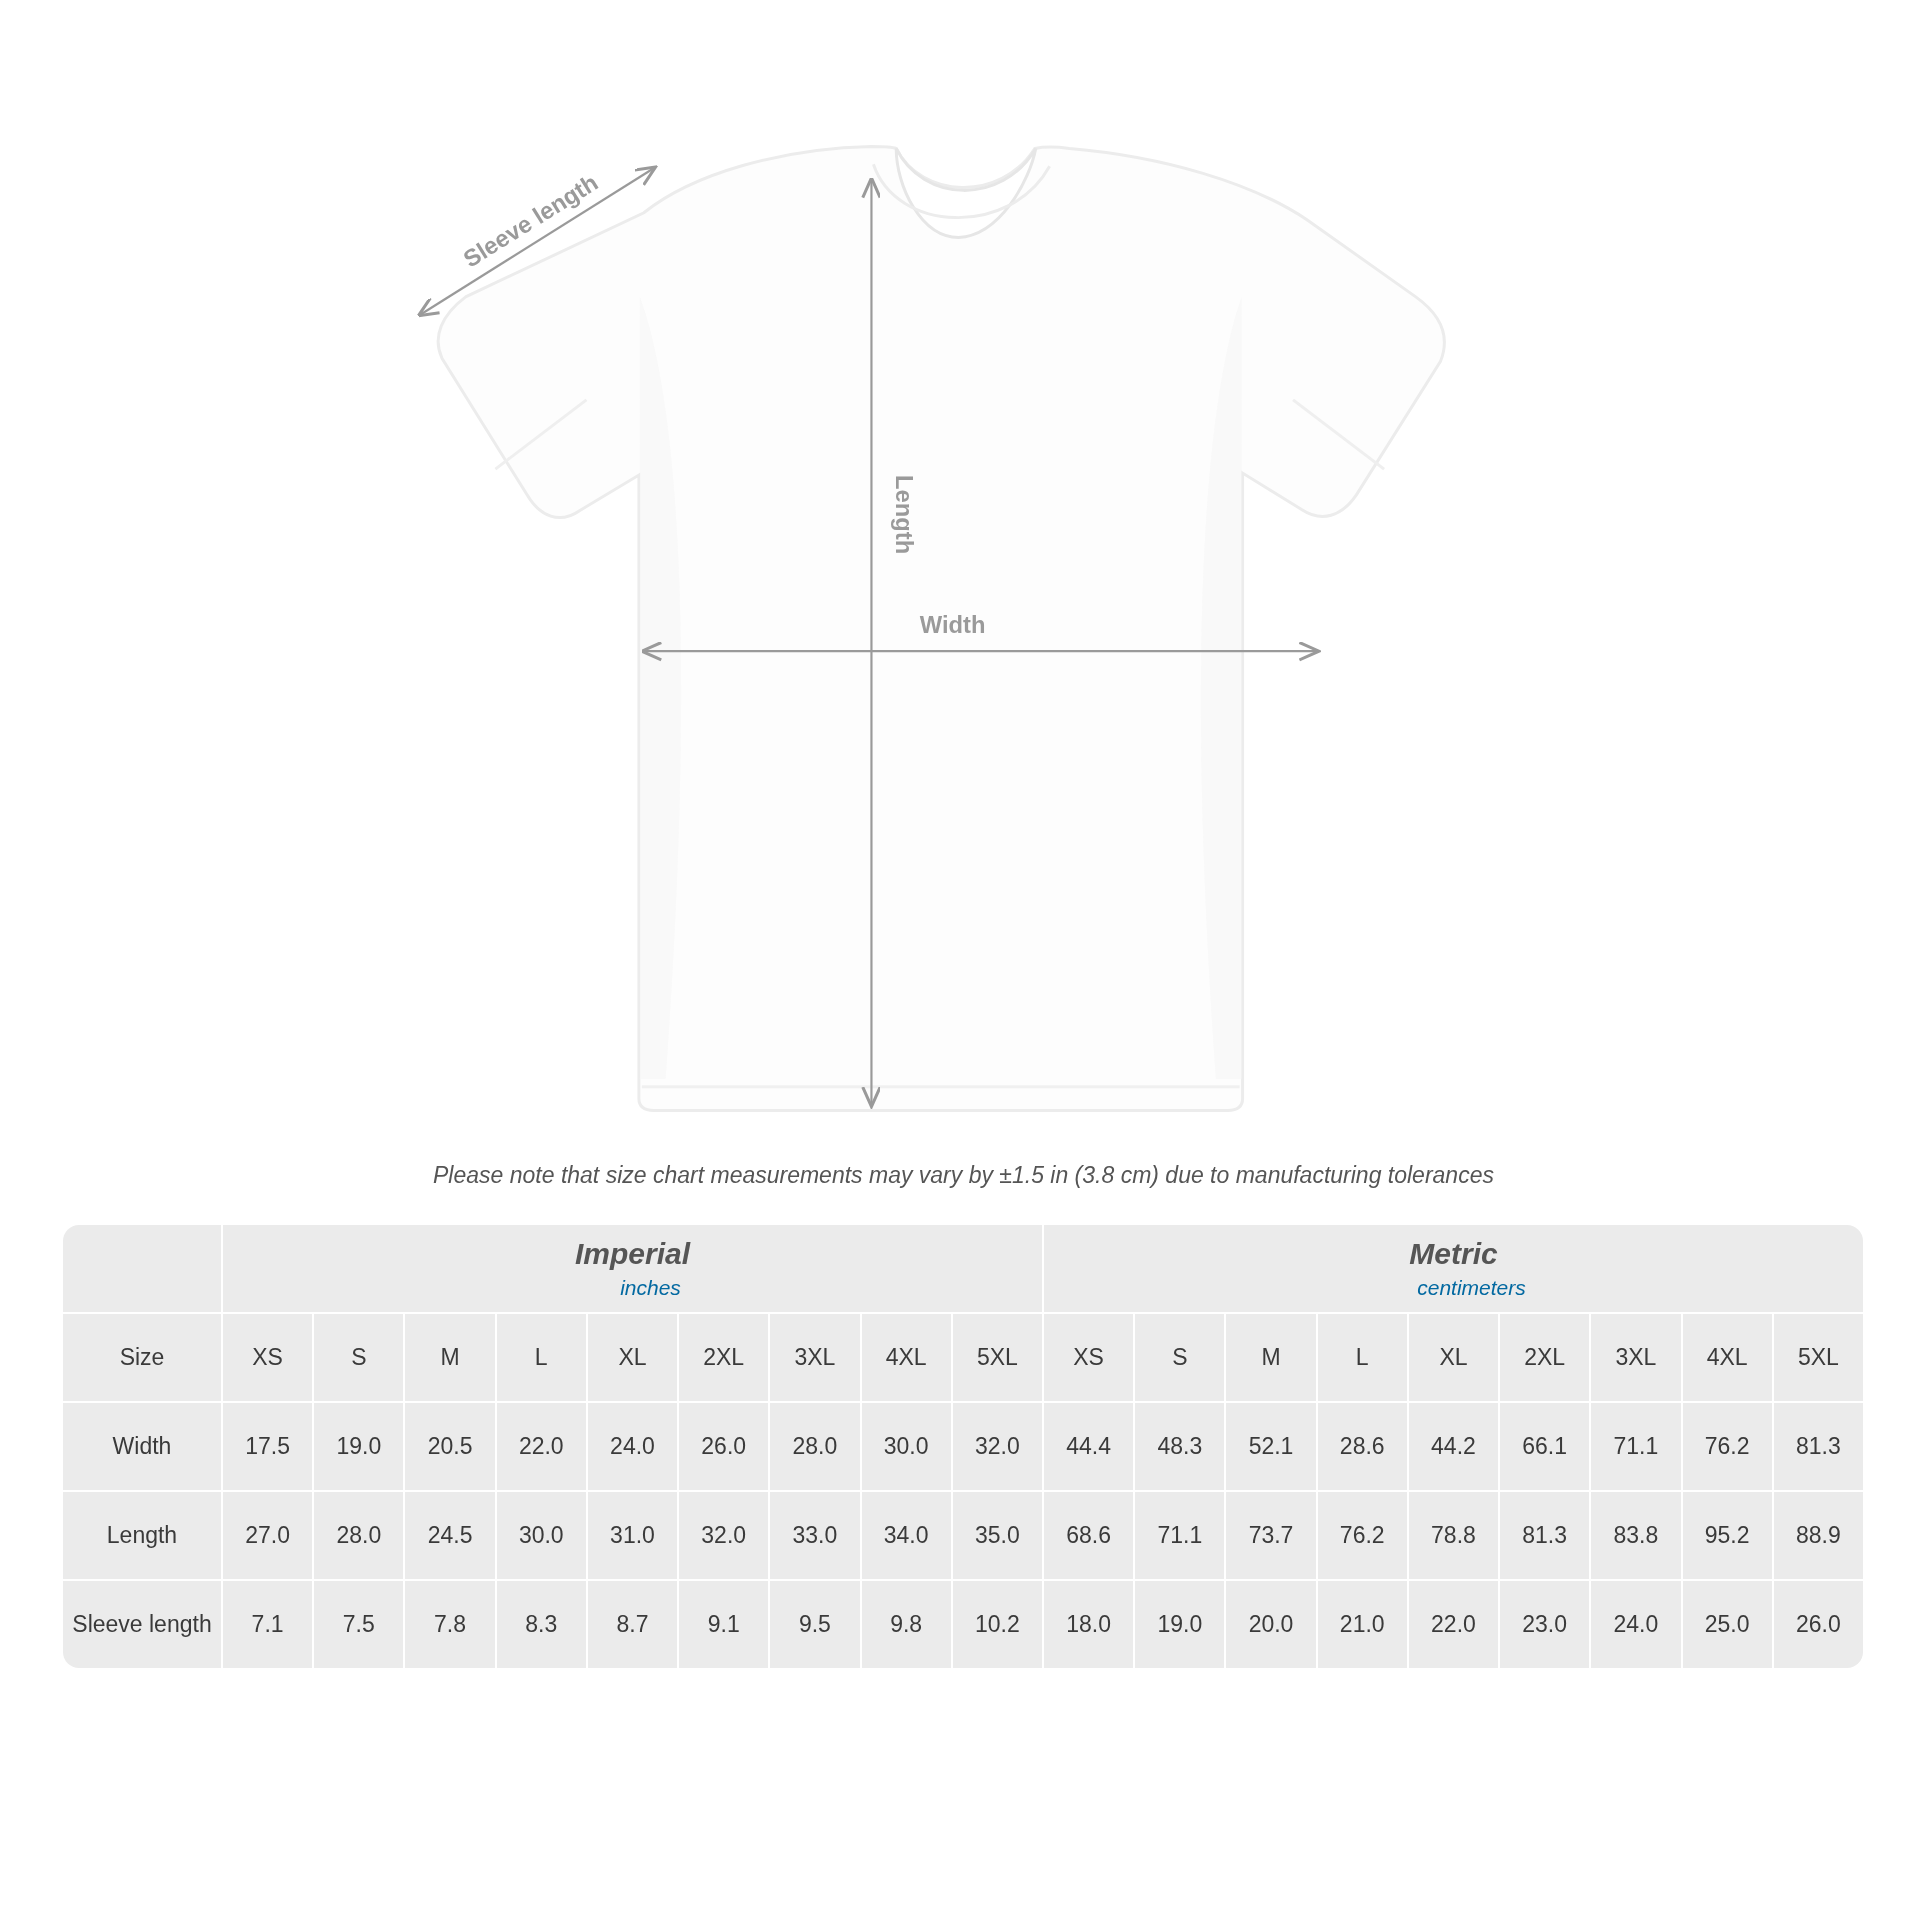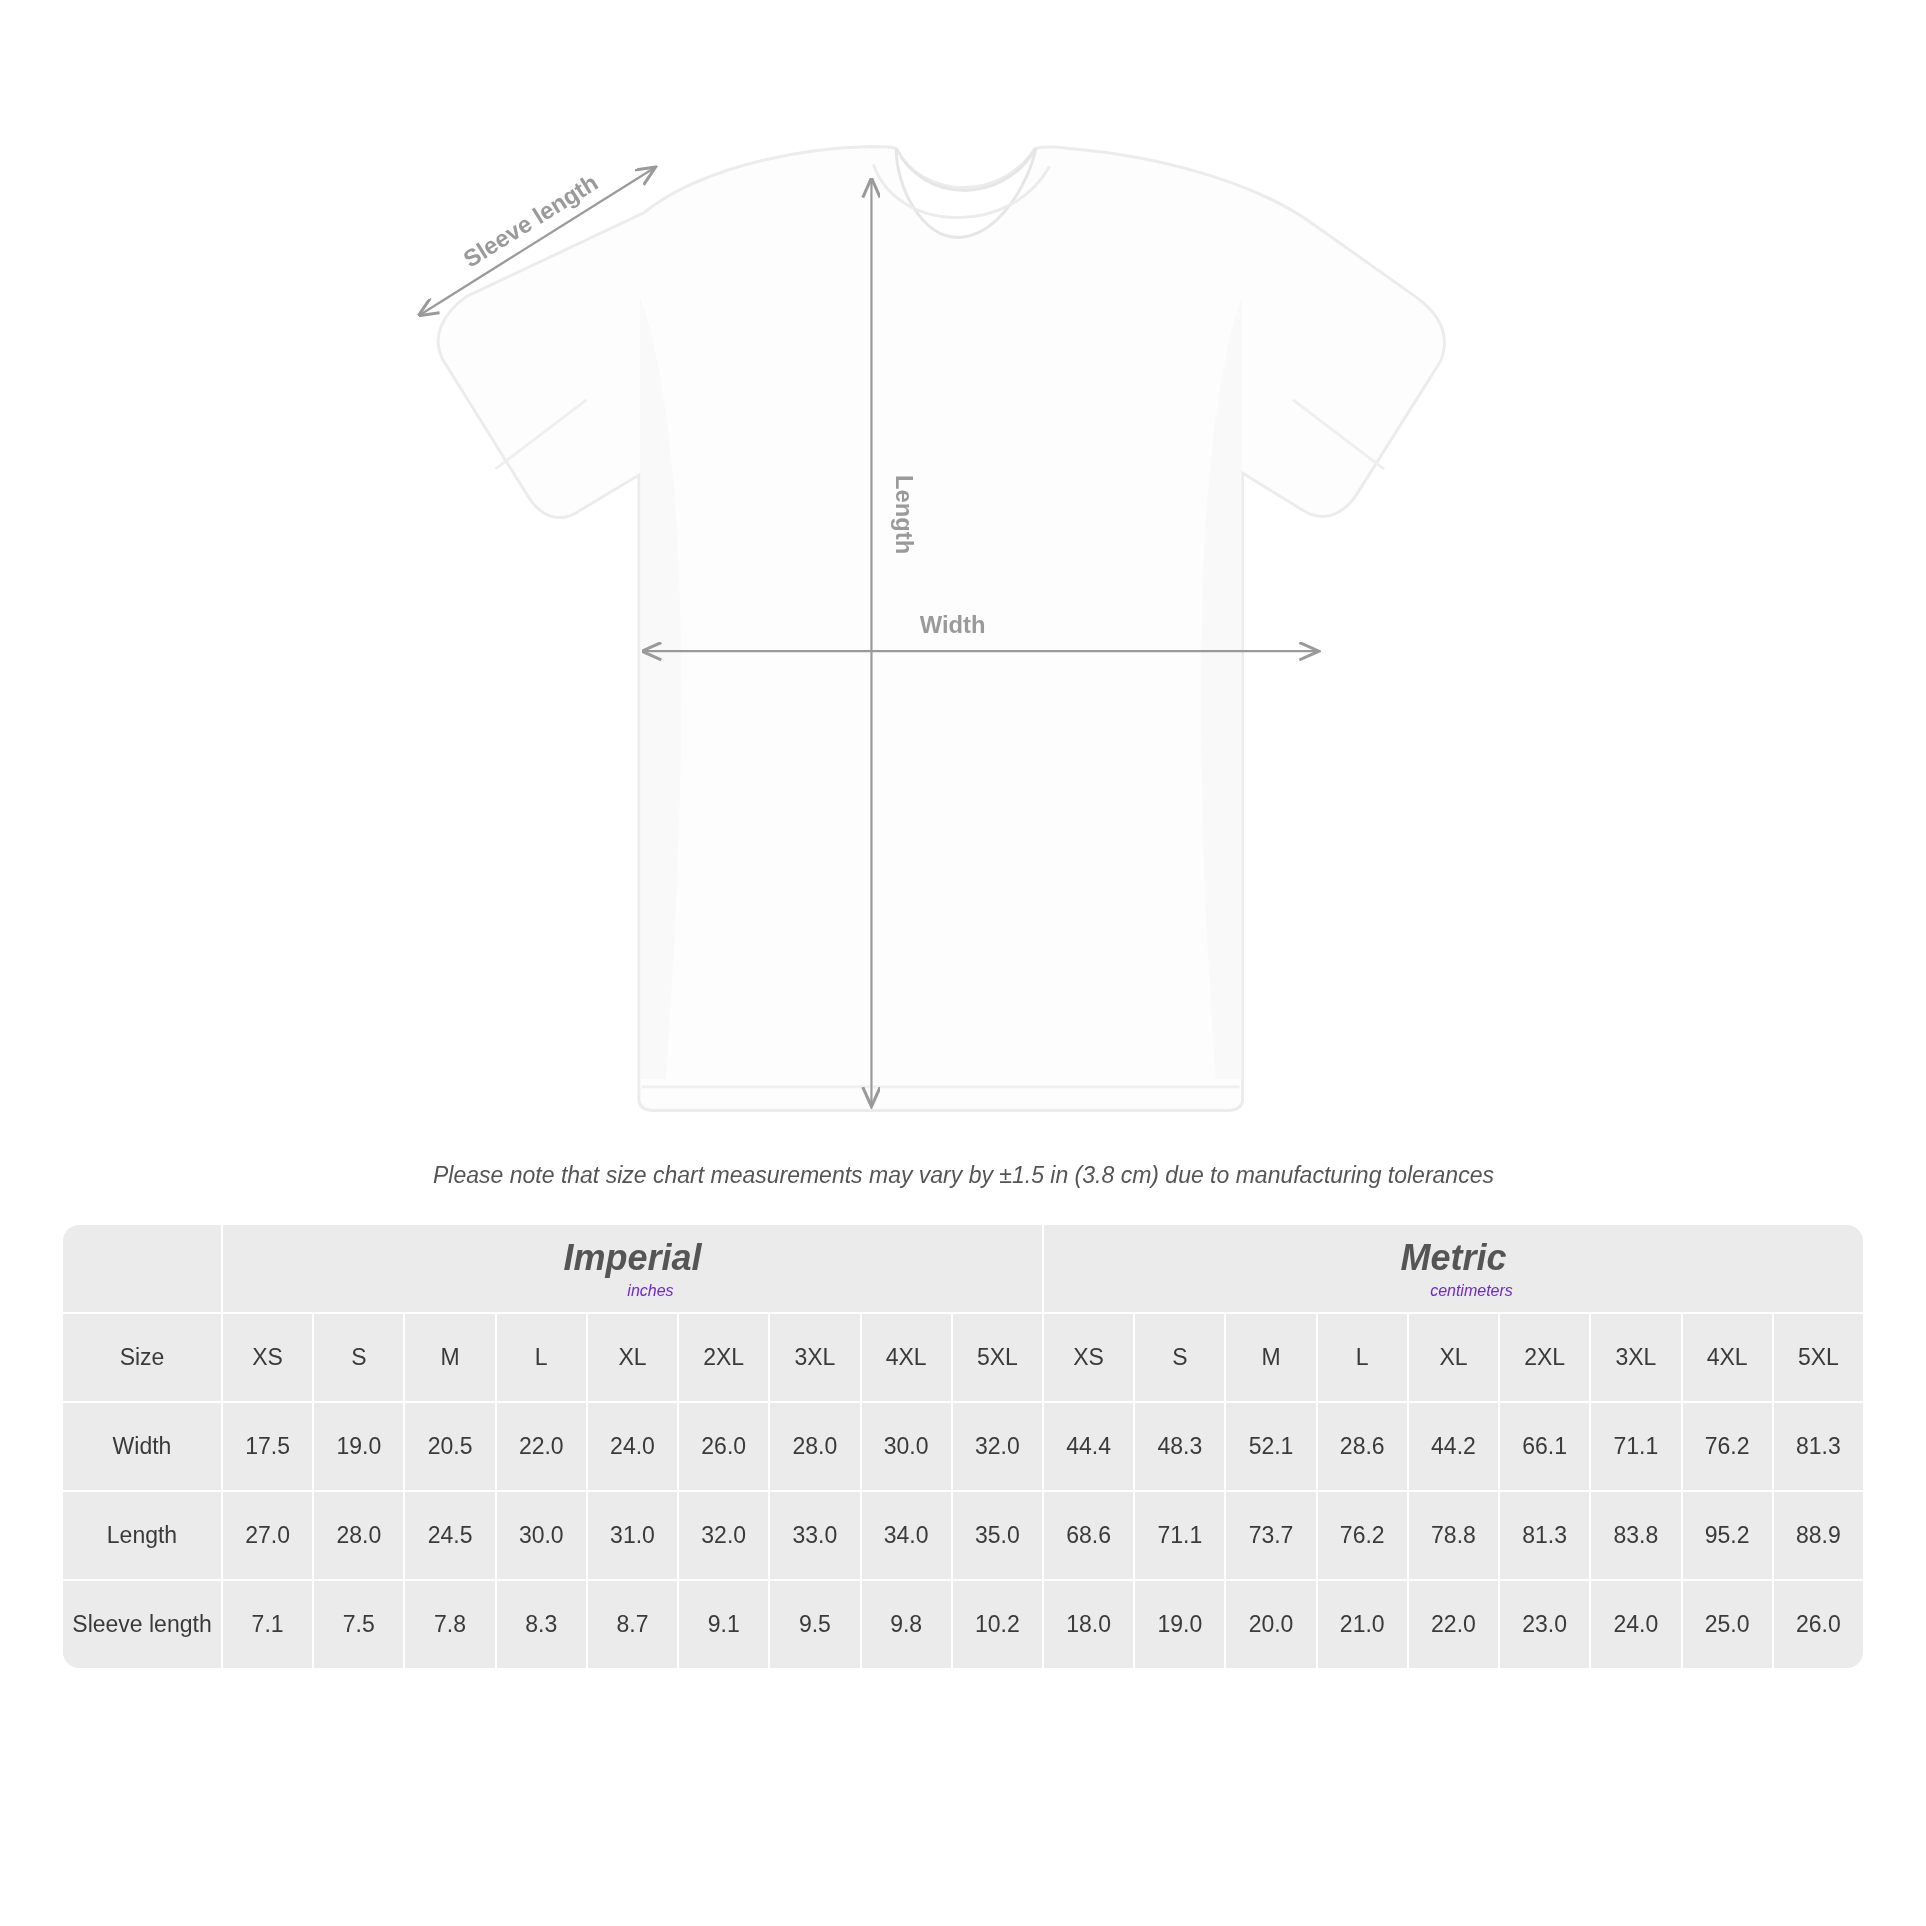--- a/index.html
+++ b/index.html
@@ -64,30 +64,30 @@
     color: #3a3a3a;
     height: 87px;
     font-weight: normal;
     padding: 0;
   }
   .unit-header {
     background: #ebebeb;
     height: 117px;
   }
   .unit-name {
-    font-size: 36px;
+    font-size: 30px;
     font-weight: bold;
     font-style: italic;
     color: #555555;
     line-height: 1.25;
   }
   .unit-sub {
-    font-size: 16px;
+    font-size: 21px;
     font-style: italic;
-    color: #6d28d9;
+    color: #0369a1;
     line-height: 1.4;
     padding-left: 36px;
   }
   .row-label {
     font-weight: bold;
     font-size: 24px;
     color: #3a3a3a;
   }
   .col-head {
     font-weight: bold;

